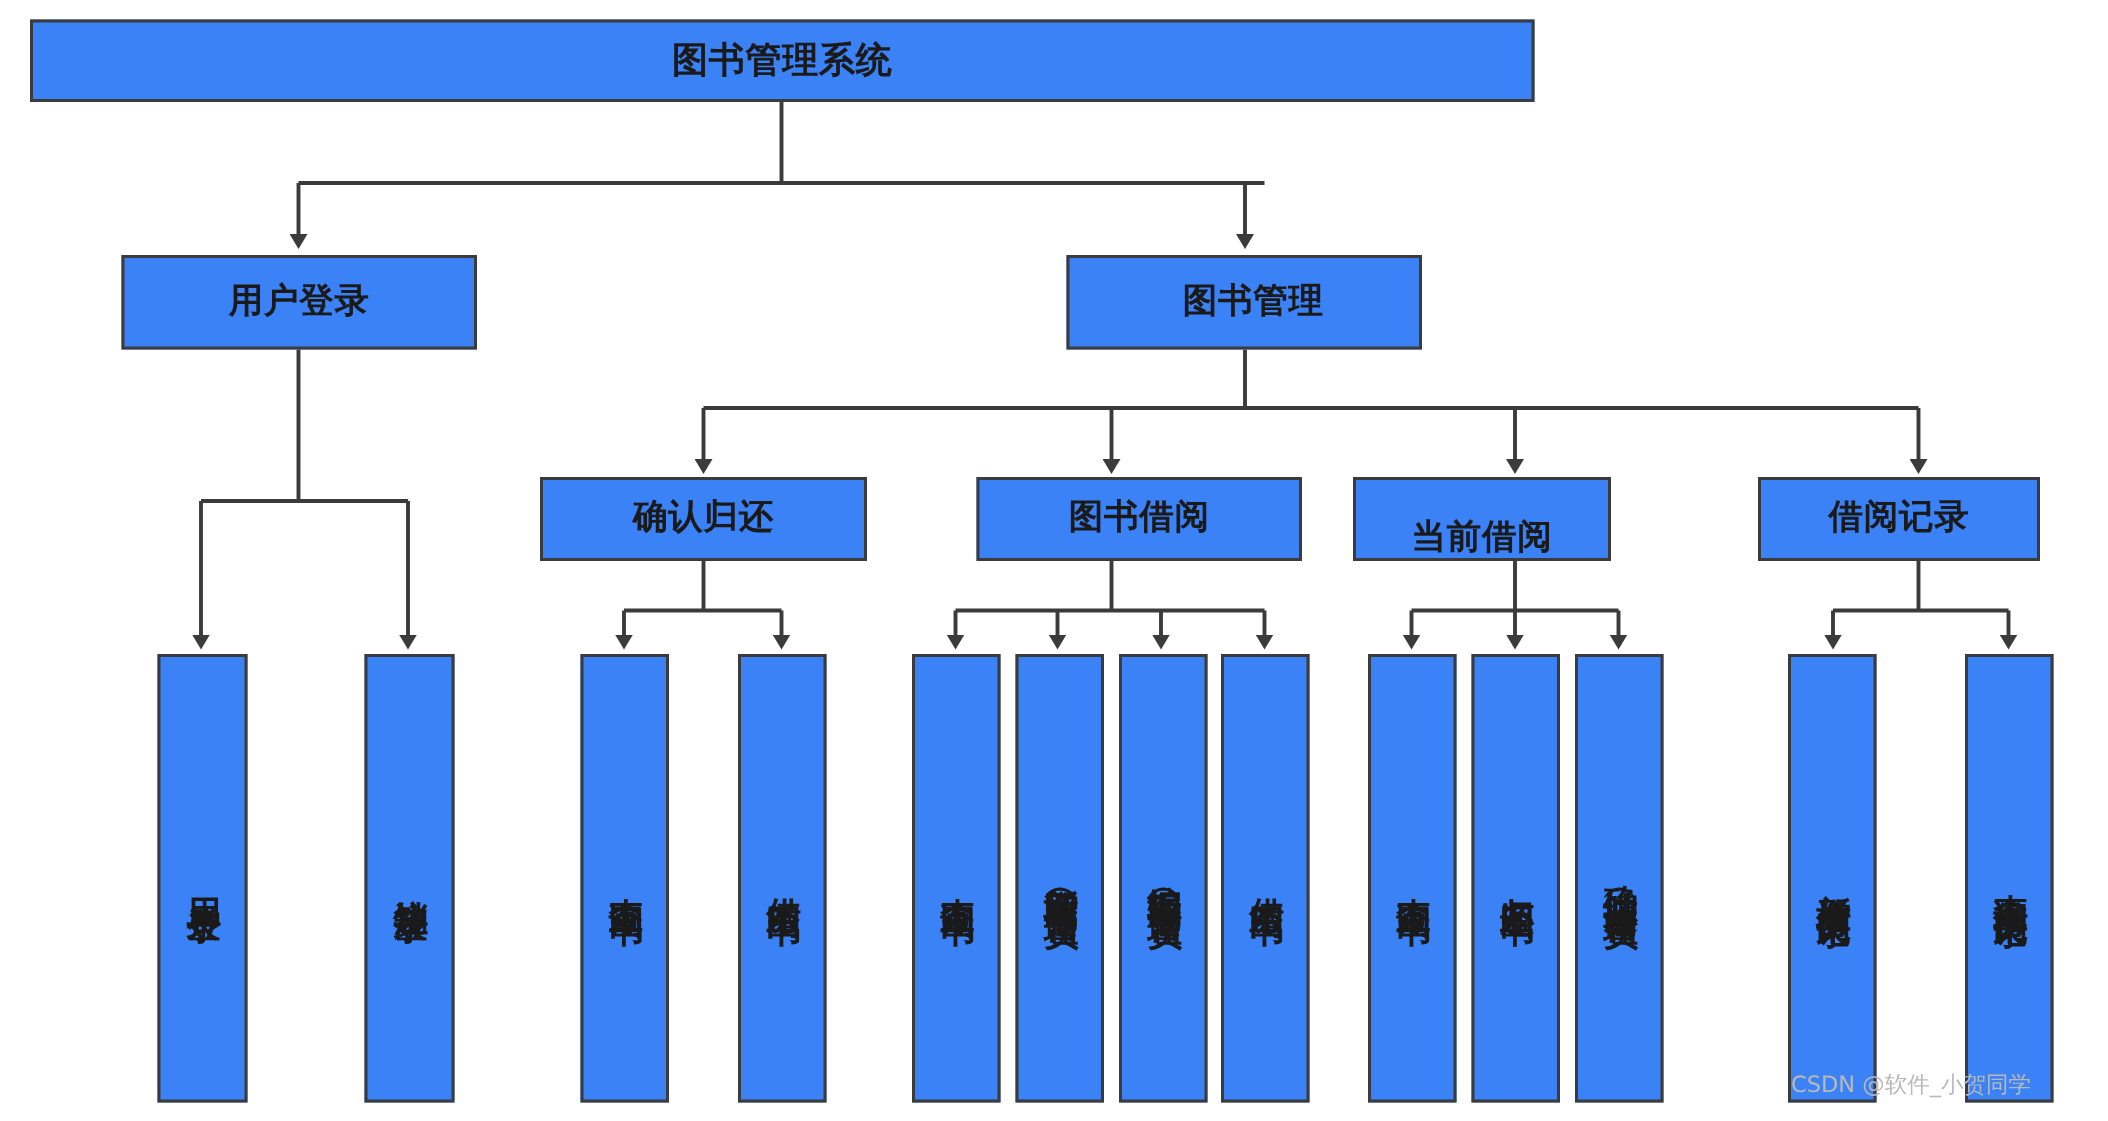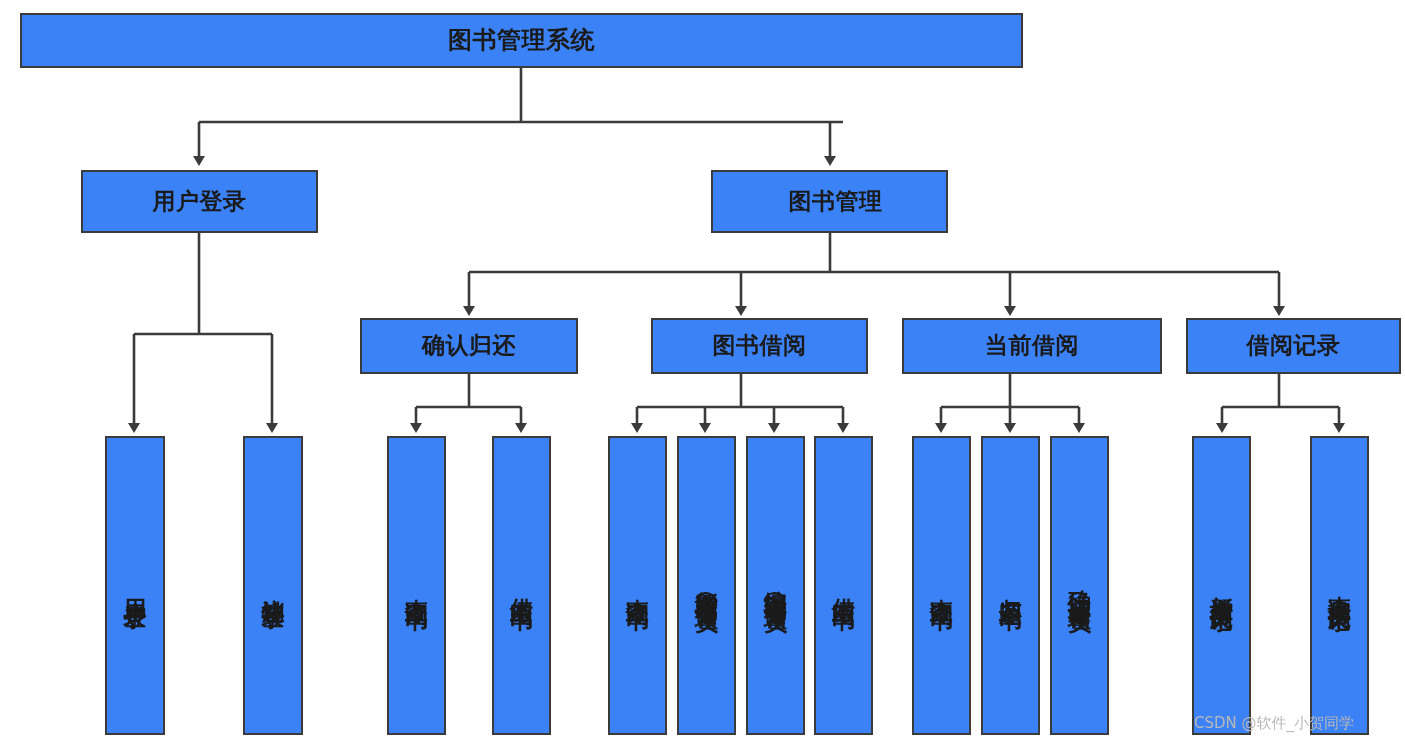--- a/index.html
+++ b/index.html
@@ -140,25 +140,25 @@
   </div>
 
   <div class="node h-node" style="left:360px; top:318px; width:218px; height:56px;">
     <span class="node-label">确认归还</span>
   </div>
 
   <div class="node h-node" style="left:615px; top:318px; width:217px; height:56px;margin-left:36px;">
     <span class="node-label">图书借阅</span>
   </div>
 
-  <div class="node h-node" style="left:902px; top:318px; width:260px; height:56px;">
+  <div class="node h-node" style="left:902px; top:318px; width:172px; height:56px;align-items:flex-end;">
     <span class="node-label">当前借阅</span>
   </div>
 
-  <div class="node h-node" style="left:1172px; top:318px; width:215px; height:56px;margin-left:14px;">
+  <div class="node h-node" style="left:1172px; top:318px; width:188px; height:56px;">
     <span class="node-label">借阅记录</span>
   </div>
 
   <div class="node v-node" style="left:105px; top:436px; width:60px; height:299px;">
     <span class="node-label">用户登录</span>
   </div>
 
   <div class="node v-node" style="left:243px; top:436px; width:60px; height:299px;">
     <span class="node-label">注销登录</span>
   </div>

